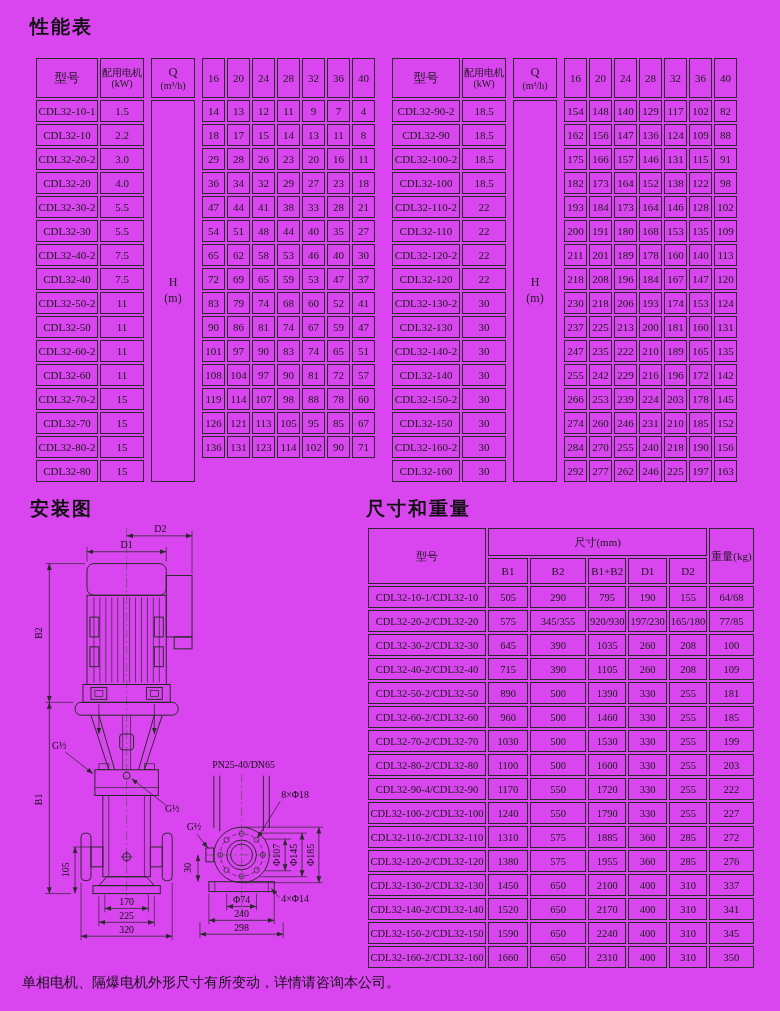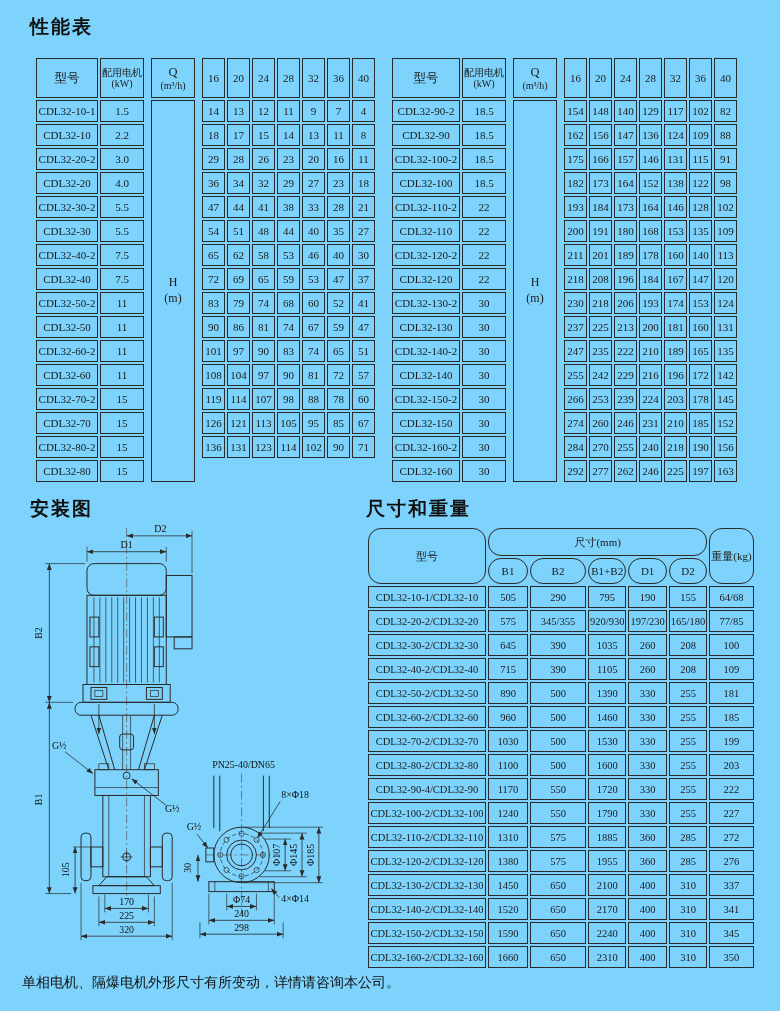--- a/index.html
+++ b/index.html
@@ -1,16 +1,16 @@
 <!DOCTYPE html>
 <html><head>
 <meta charset="utf-8">
 <style>
   html,body{margin:0;padding:0;background:#e8e8e8;}
-  .page{position:relative;width:780px;height:1011px;background:#7dd3fc;overflow:hidden;
+  .page{position:relative;width:780px;height:1011px;background:#d946ef;overflow:hidden;
         font-family:"Liberation Serif", serif;color:#1a1a1a;}
   .sec-title{position:absolute;font-family:"Liberation Sans", sans-serif;font-weight:bold;
              font-size:19px;letter-spacing:2px;color:#111;}
   
   table{border-collapse:separate;border-spacing:2px;table-layout:fixed;}
   th,td{border:1px solid #2b2b2b;box-sizing:border-box;padding:0 1px;text-align:center;
         vertical-align:middle;font-family:"Liberation Serif", serif;font-size:11px;
         color:#1a1a1a;height:22px;overflow:hidden;white-space:nowrap;font-weight:normal;}
   .perf-group{position:absolute;top:56px;display:flex;gap:3px;align-items:flex-start;}
   #perf-left{left:34px;}
@@ -19,21 +19,21 @@
   .hdr-big{font-size:12.5px;}
   .hdr-small{font-size:10px;line-height:1.15;display:block;}
   .c-model{width:62px;}
   #perf-right .c-model{width:68px;}
   .c-kw{width:44px;}
   .c-q{width:44px;}
   .c-v{width:23px;font-size:11px;}
   td.h-cell{height:382px;font-size:12px;line-height:1.3;}
   
   #dim-table{position:absolute;left:366px;top:526px;}
-  #dim-table th{font-size:11px;border-radius:13px;}
+  #dim-table th{font-size:11px;}
   #dim-table .r1{height:28px;}
   #dim-table .r2{height:26px;}
   #dim-table td{font-size:10.5px;}
   .d-model{width:118px;}
   .d-b1{width:40px;}.d-b2{width:56px;}.d-b12{width:28px;}.d-d1{width:36px;}.d-d2{width:38px;}
   .d-w{width:44px;}
   
   #diagram{position:absolute;left:24px;top:520px;}
   .dl{stroke:#2a2a2a;stroke-width:1;fill:none;}
   .thin{stroke:#2a2a2a;stroke-width:0.7;fill:none;}

